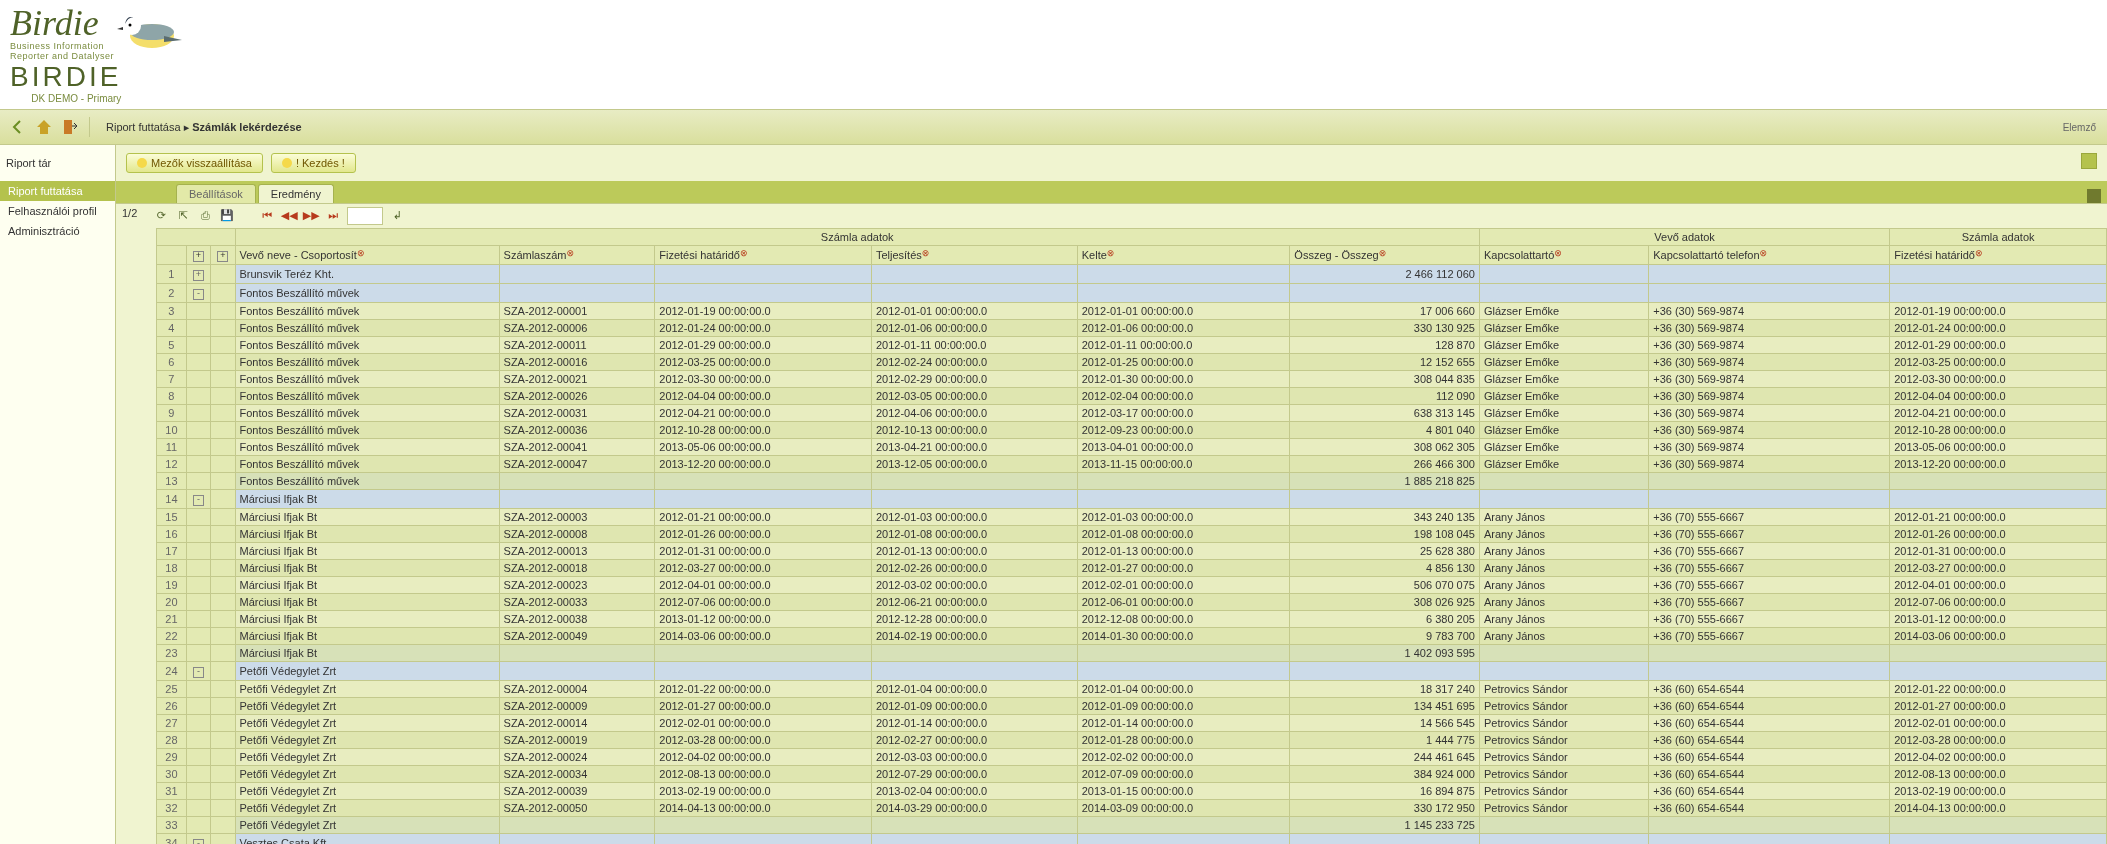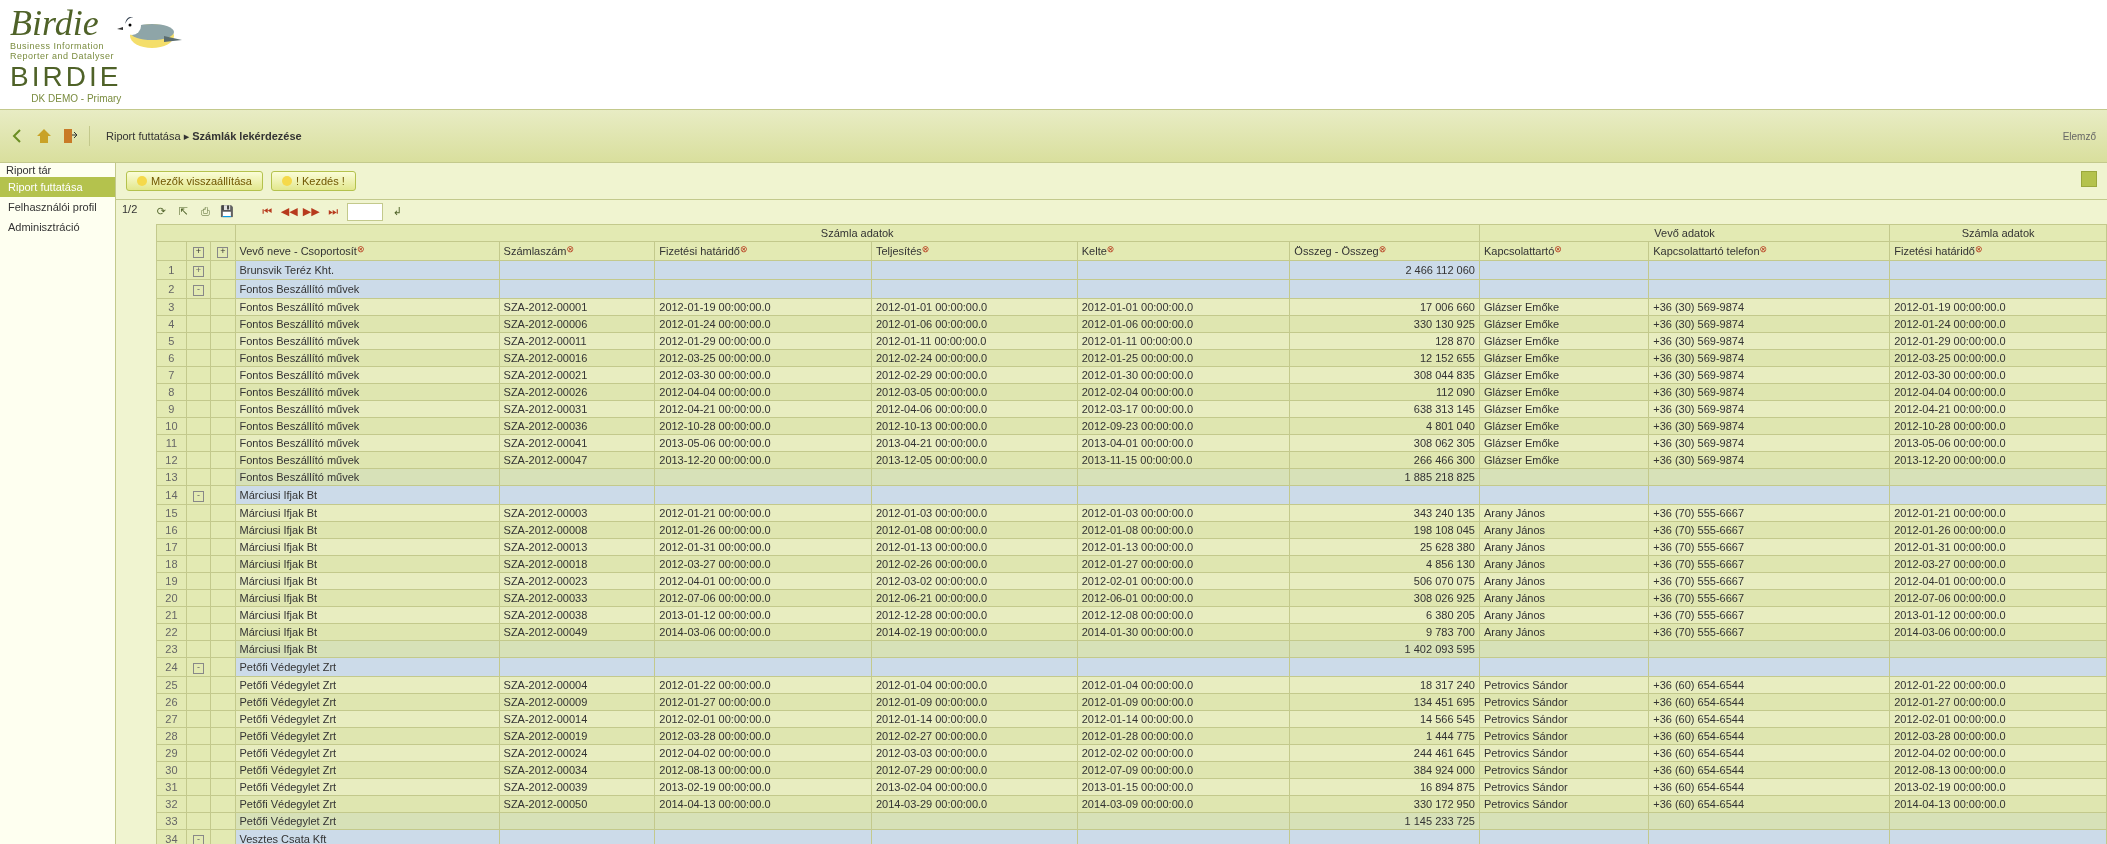--- a/index.html
+++ b/index.html
@@ -3,29 +3,29 @@
 <meta charset="utf-8">
 <style>
 html,body{margin:0;padding:0;font-family:Tahoma,Verdana,sans-serif;font-size:11px;color:#333;background:#fff;}
 .header{display:flex;justify-content:space-between;align-items:flex-start;padding:5px 10px;background:#fff;flex-direction:column;}
 .logo-area{display:flex;align-items:center;}
 .logo-text{font-family:Georgia,serif;font-size:36px;color:#4f6228;font-style:italic;margin-right:8px;line-height:1;}
 .logo-sub{font-size:9px;color:#7a8c3f;letter-spacing:0.5px;}
 .bird-svg{width:70px;height:50px;}
 .brand-right{text-align:right;color:#7a8c3f;font-size:10px;}
 .brand-right .big{font-size:28px;font-family:Arial;letter-spacing:3px;color:#4f6228;}
-.toolbar-row{display:flex;align-items:center;background:linear-gradient(#e8ecc4,#d9df9d);border-top:1px solid #c3c98c;border-bottom:1px solid #c3c98c;height:28px;padding:12px 5px;justify-content:flex-end;}
+.toolbar-row{display:flex;align-items:center;background:linear-gradient(#e8ecc4,#d9df9d);border-top:1px solid #c3c98c;border-bottom:1px solid #c3c98c;height:28px;padding:3px 5px;justify-content:flex-end;}
 .tb-ico{width:18px;height:18px;display:inline-block;margin:0 4px;cursor:pointer;vertical-align:middle;}
 .tb-sep{width:1px;height:20px;background:#c3c98c;margin:0 6px;display:inline-block;}
 .breadcrumb{font-size:11px;padding-left:10px;}
 .breadcrumb b{font-weight:bold;}
 .user-label{margin-left:auto;color:#666;font-size:10px;padding-right:6px;}
 .main-row{display:flex;}
 .sidebar{width:115px;background:#fefff0;border-right:1px solid #c3c98c;min-height:560px;}
-.side-title{font-size:11px;padding:1px 6px;color:#333;}
+.side-title{font-size:11px;padding:12px 6px;color:#333;}
 .side-item{font-size:11px;padding:4px 8px;cursor:pointer;}
 .side-item.active{background:#b4c24d;color:#fff;}
 .content{flex:1;background:#f0f4d0;min-width:0;}
 .btnbar{padding:8px 10px;display:flex;align-items:flex-start;gap:8px;}
 .btn{background:linear-gradient(#fbfdd7,#e2e78d);border:1px solid #b4c24d;border-radius:3px;padding:3px 10px;color:#6f5600;font-size:11px;cursor:pointer;display:inline-flex;align-items:center;}
 .btn::before{content:"";width:10px;height:10px;border-radius:50%;background:#f5d94a;margin-right:4px;display:inline-block;}
 .btnbar .sq{width:14px;height:14px;background:#b4c24d;border:1px solid #9aa73c;margin-left:auto;cursor:pointer;}
 .tabstrip{display:flex;align-items:flex-end;background:#bcca5a;padding-left:60px;height:22px;}
 .tab{background:#e2e9a8;border:1px solid #a5b24e;border-bottom:none;border-radius:3px 3px 0 0;padding:3px 12px;margin-right:2px;color:#666;font-size:11px;cursor:pointer;}
 .tab.active{background:#f0f4d0;color:#333;}
@@ -108,20 +108,25 @@
     <div class="side-item">Adminisztráció</div>
   </div>
 
   <div class="content">
     <div class="btnbar">
       <span class="btn">Mezők visszaállítása</span>
       <span class="btn">! Kezdés !</span>
       <span class="sq"></span>
     </div>
 
+    <div class="tabstrip">
+      <div class="tab">Beállítások</div>
+      <div class="tab active">Eredmény</div>
+      <span class="thin-sq"></span>
+    </div>
 
     <div class="gridbar">
       <span class="pageinfo">1/2</span>
       <span class="mini-ico">⟳</span>
       <span class="mini-ico">⇱</span>
       <span class="mini-ico">⎙</span>
       <span class="mini-ico">💾</span>
       <span style="width:12px"></span>
       <span class="mini-ico nav">⏮</span>
       <span class="mini-ico nav">◀◀</span>

